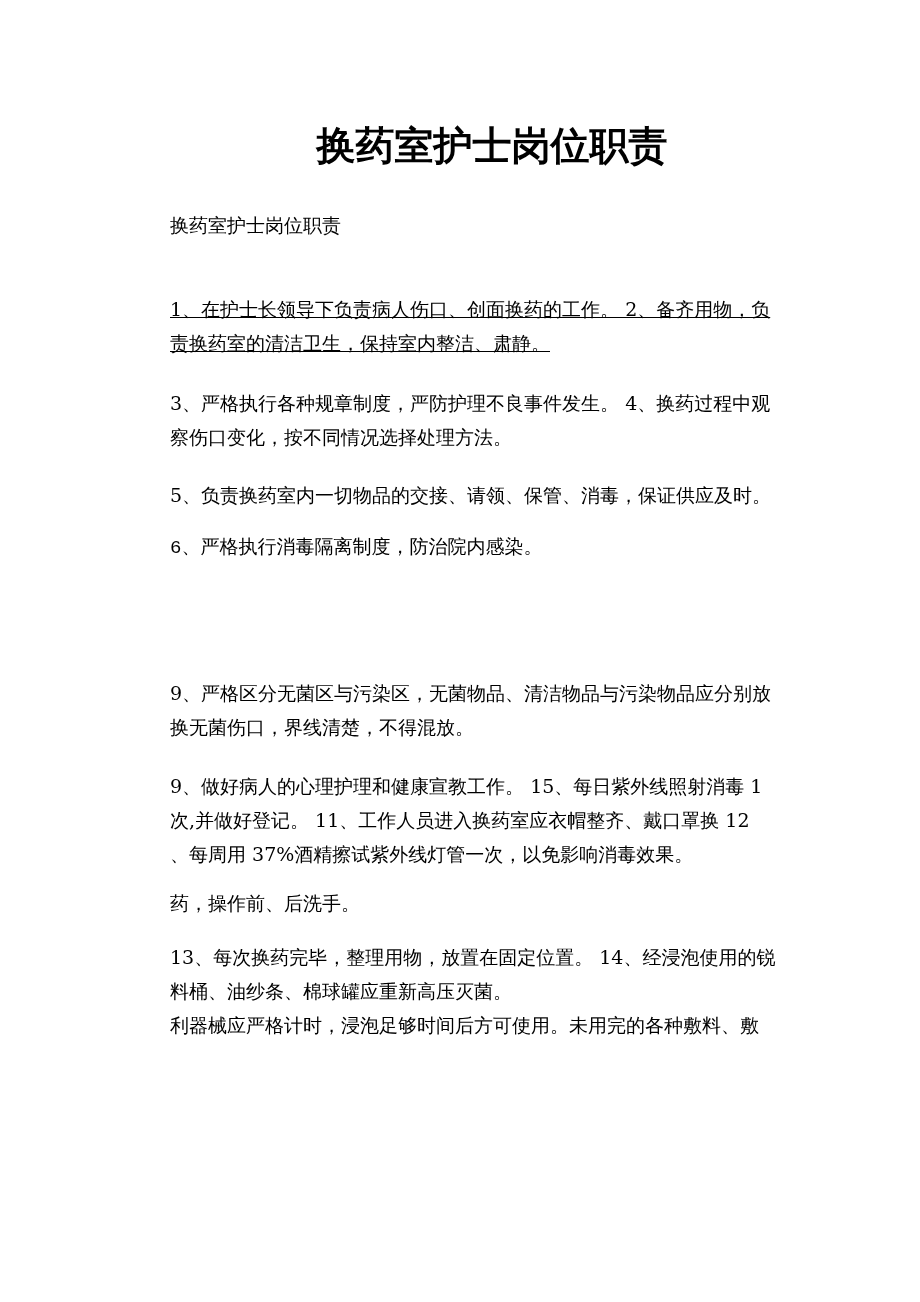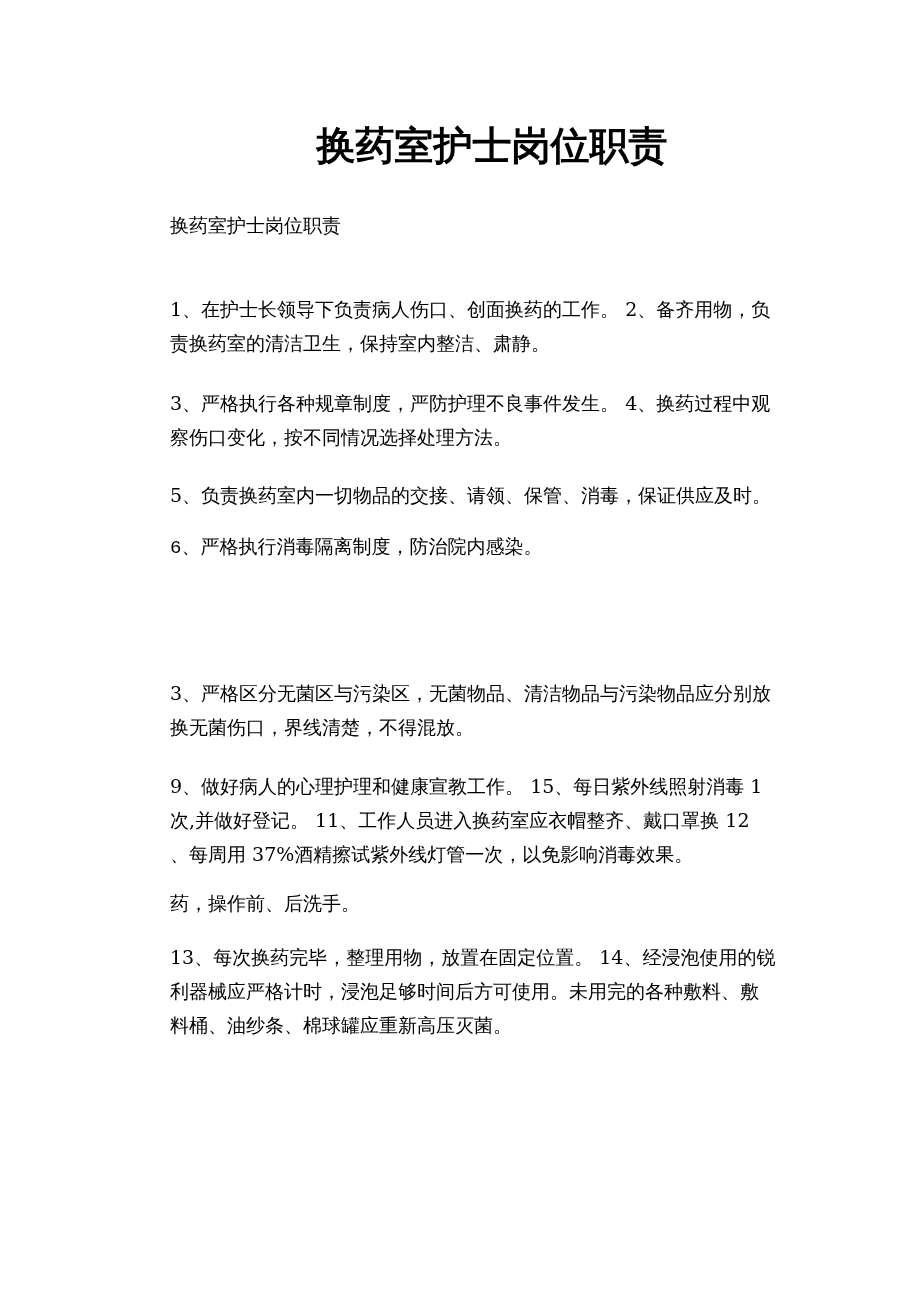--- a/index.html
+++ b/index.html
@@ -55,53 +55,53 @@
 <body>
 
 <div class="page">
 
   <h1 class="title">换药室护士岗位职责</h1>
 
   <p class="body-text" style="top:196px;">
     <span class="line">换药室护士岗位职责</span>
   </p>
 
-  <p class="body-text" style="top:280px;">
+  <p class="body-text" style="top:280px;text-decoration:underline;">
     <span class="line">1、在护士长领导下负责病人伤口、创面换药的工作。 2、备齐用物，负</span>
     <span class="line">责换药室的清洁卫生，保持室内整洁、肃静。</span>
   </p>
 
   <p class="body-text" style="top:374px;">
     <span class="line">3、严格执行各种规章制度，严防护理不良事件发生。 4、换药过程中观</span>
     <span class="line">察伤口变化，按不同情况选择处理方法。</span>
   </p>
 
   <p class="body-text" style="top:466px;">
     <span class="line">5、负责换药室内一切物品的交接、请领、保管、消毒，保证供应及时。</span>
   </p>
 
   <p class="body-text" style="top:519px;font-family:Liberation Mono, monospace;">
     <span class="line">6、严格执行消毒隔离制度，防治院内感染。</span>
   </p>
 
 
   <p class="body-text" style="top:664px;">
-    <span class="line">3、严格区分无菌区与污染区，无菌物品、清洁物品与污染物品应分别放</span>
+    <span class="line">9、严格区分无菌区与污染区，无菌物品、清洁物品与污染物品应分别放</span>
     <span class="line">换无菌伤口，界线清楚，不得混放。</span>
   </p>
 
   <p class="body-text" style="top:757px;">
     <span class="line">9、做好病人的心理护理和健康宣教工作。 15、每日紫外线照射消毒 1</span>
     <span class="line">次,并做好登记。  11、工作人员进入换药室应衣帽整齐、戴口罩换 12</span>
     <span class="line">、每周用 37%酒精擦试紫外线灯管一次，以免影响消毒效果。</span>
   </p>
 
   <p class="body-text" style="top:874px;">
     <span class="line">药，操作前、后洗手。</span>
   </p>
 
   <p class="body-text" style="top:928px;">
     <span class="line">13、每次换药完毕，整理用物，放置在固定位置。 14、经浸泡使用的锐</span>
+    <span class="line">料桶、油纱条、棉球罐应重新高压灭菌。</span>
     <span class="line">利器械应严格计时，浸泡足够时间后方可使用。未用完的各种敷料、敷</span>
-    <span class="line">料桶、油纱条、棉球罐应重新高压灭菌。</span>
   </p>
 
 </div>
 
 </body></html>

